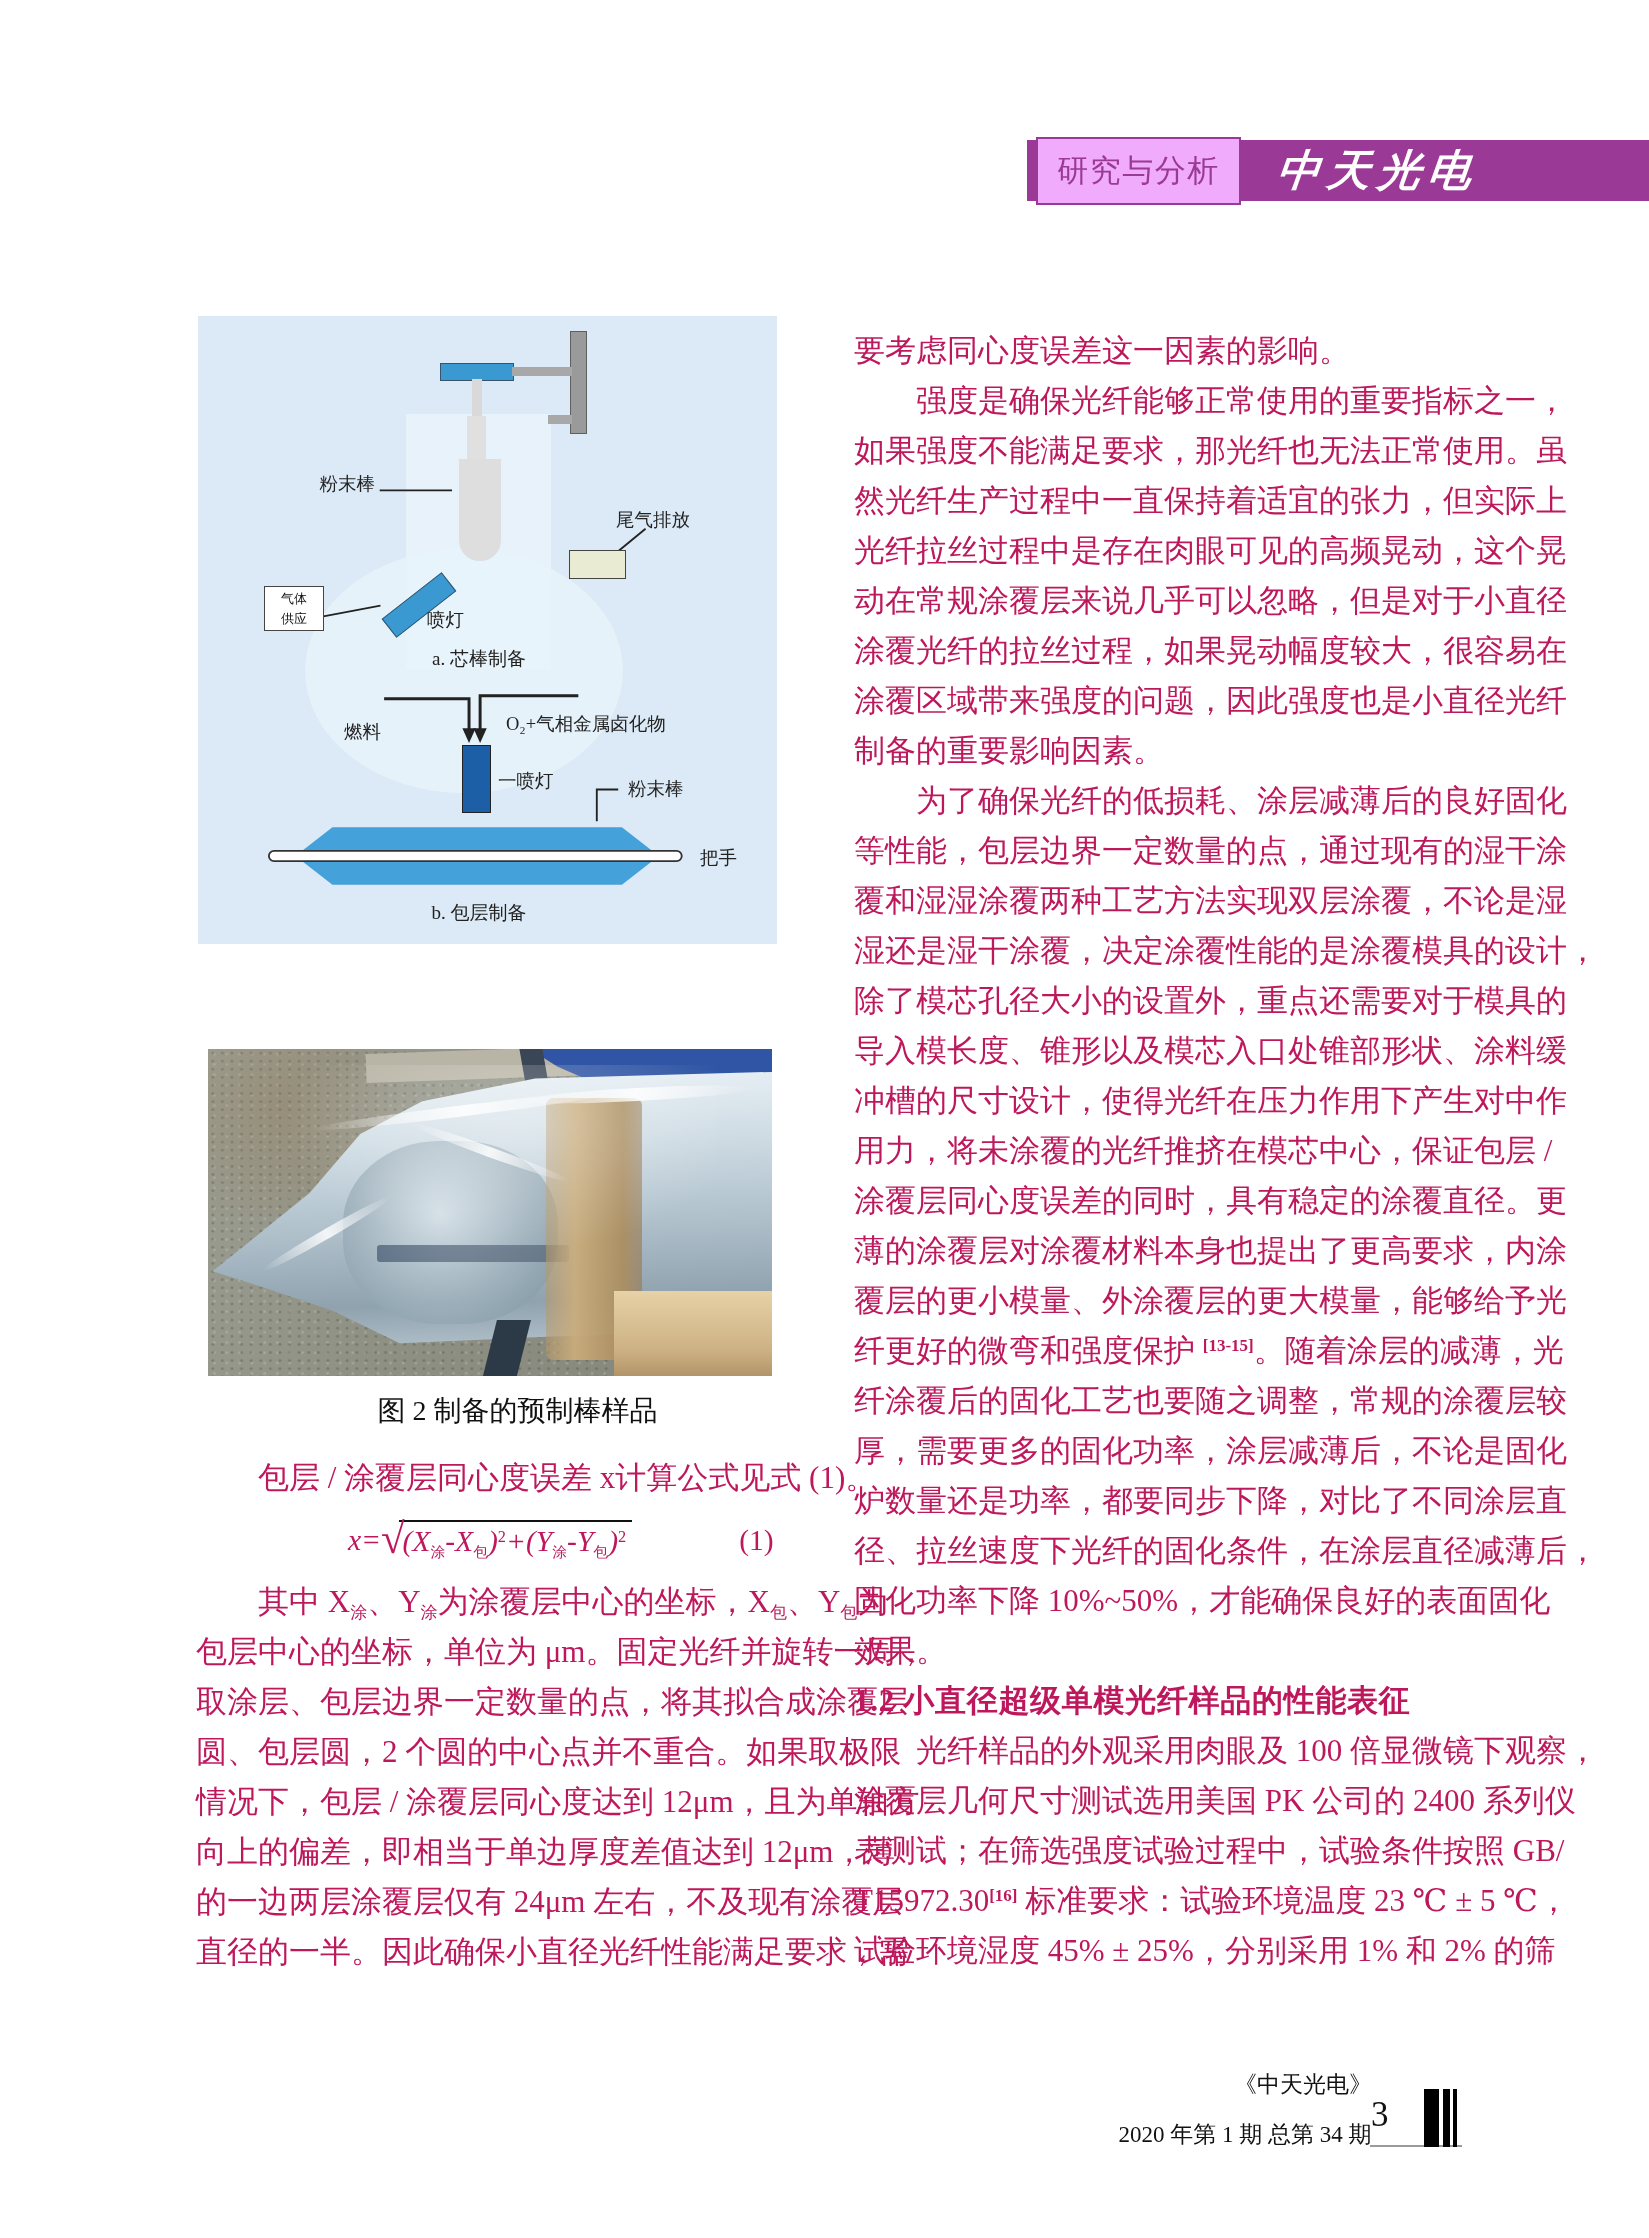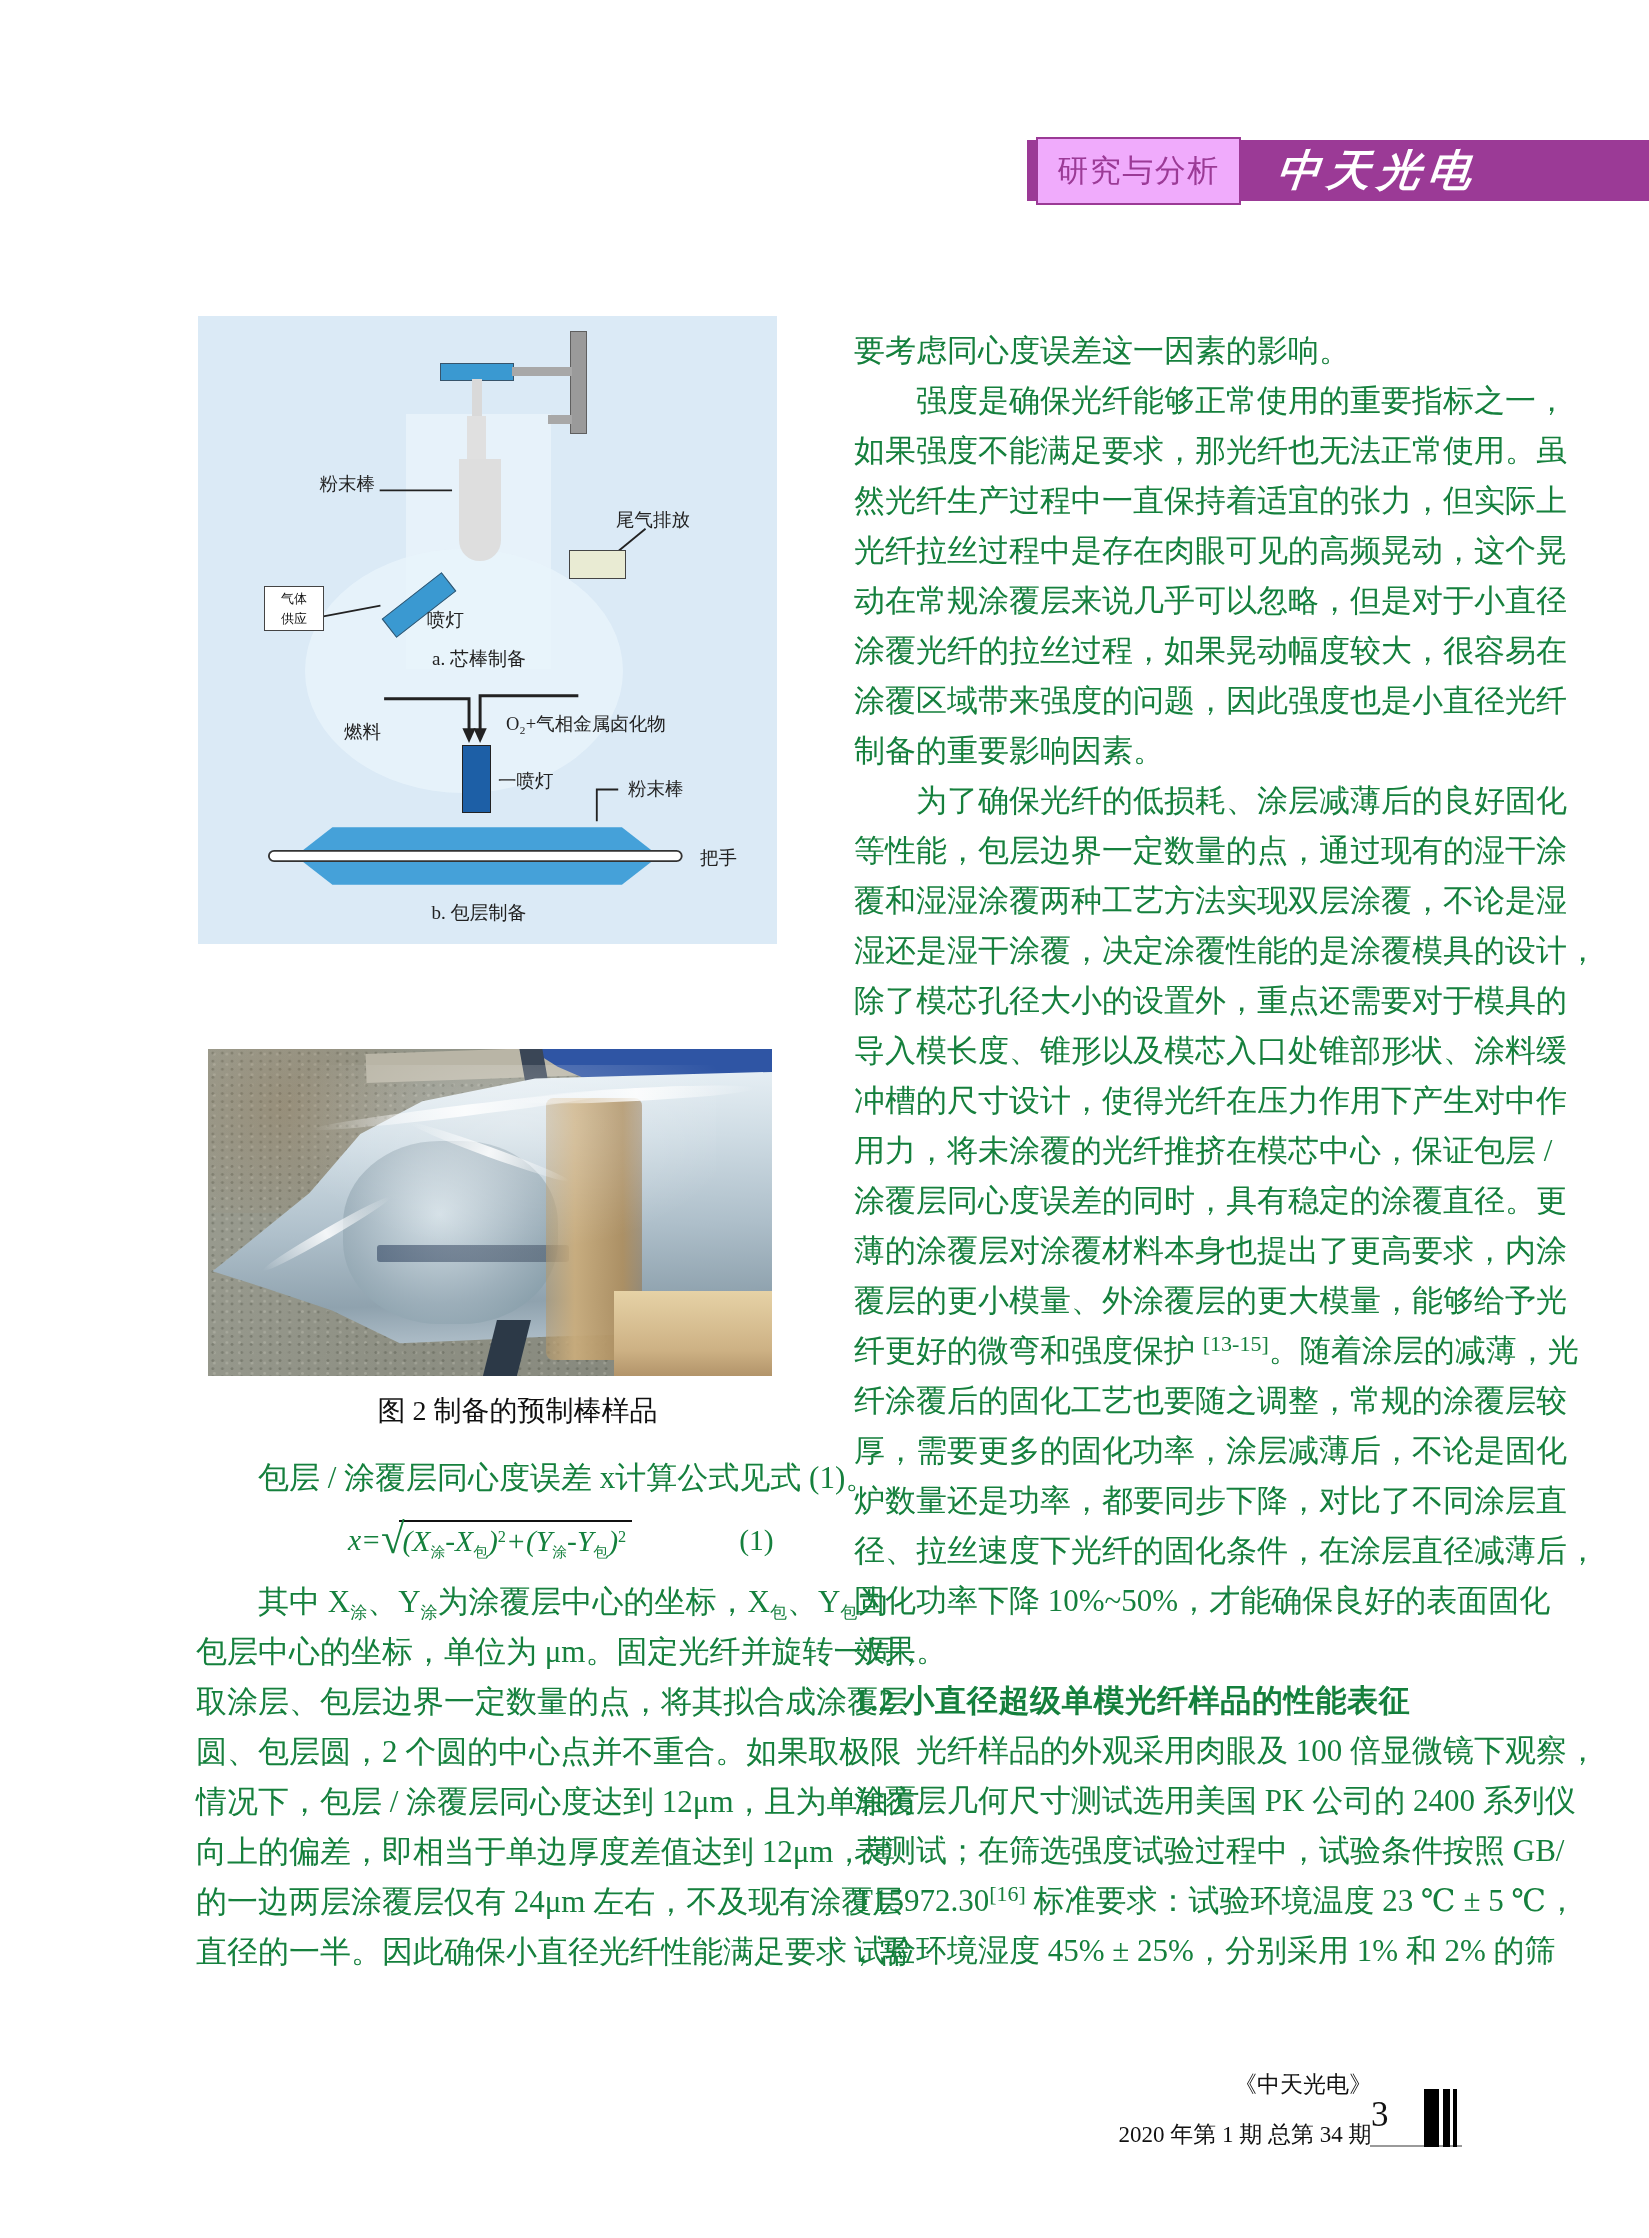--- a/index.html
+++ b/index.html
@@ -66,25 +66,25 @@
   .ph-wood{left:72%;top:74%;width:28%;height:26%;background:linear-gradient(180deg,#e6d2a6,#cdb184 70%,#b2946a);}
   .ph-strap{left:50%;top:83%;width:6%;height:17%;background:#2c3947;transform:skewX(-14deg);}
   .ph-streak{background:linear-gradient(90deg,transparent,rgba(255,255,255,.85),transparent);transform:rotate(-7deg);border-radius:50%;}
   .s1{left:18%;top:17%;width:55%;height:3.5%;}
   .s2{left:35%;top:30%;width:30%;height:3%;transform:rotate(20deg);}
   .s3{left:55%;top:12%;width:42%;height:4%;transform:rotate(-3deg);}
   .s4{left:8%;top:55%;width:26%;height:3%;transform:rotate(-30deg);}
   .ph-glare{left:10%;top:5%;width:80%;height:60%;background:radial-gradient(ellipse at 55% 30%,rgba(255,255,255,.30),transparent 65%);}
 
   
-  .tcol{position:absolute;font-size:31px;color:#15803d;}
+  .tcol{position:absolute;font-size:31px;color:#be185d;}
   .left-text{left:196px;top:1453px;width:588px;}
   .right-text{left:854px;top:326px;width:609px;}
   .tline{height:50px;line-height:50px;white-space:nowrap;}
-  .tline sup{font-size:22px;vertical-align:10.3px;line-height:0;}
+  .tline sup{font-size:17px;vertical-align:10.3px;line-height:0;font-weight:bold;}
   .tline sub{font-size:17px;vertical-align:-5.9px;line-height:0;}
   .tline b{font-weight:900;letter-spacing:0.7px;}
 
   
   .formula-row{position:relative;height:74px;display:flex;align-items:center;justify-content:center;font-size:29.6px;}
   .formula-row i{font-style:italic;}
   .f-sqrt{font-size:43px;line-height:1;transform:translateY(-2.2px);margin-right:-5.2px;font-style:normal;}
   .f-rad{border-top:2.2px solid #111;padding:2.2px 5.9px 0 3px;display:inline-block;line-height:1.1;}
   .f-rad sub{font-size:14.8px;vertical-align:-5.9px;}
   .f-rad sup{font-size:16.3px;vertical-align:8.9px;}

